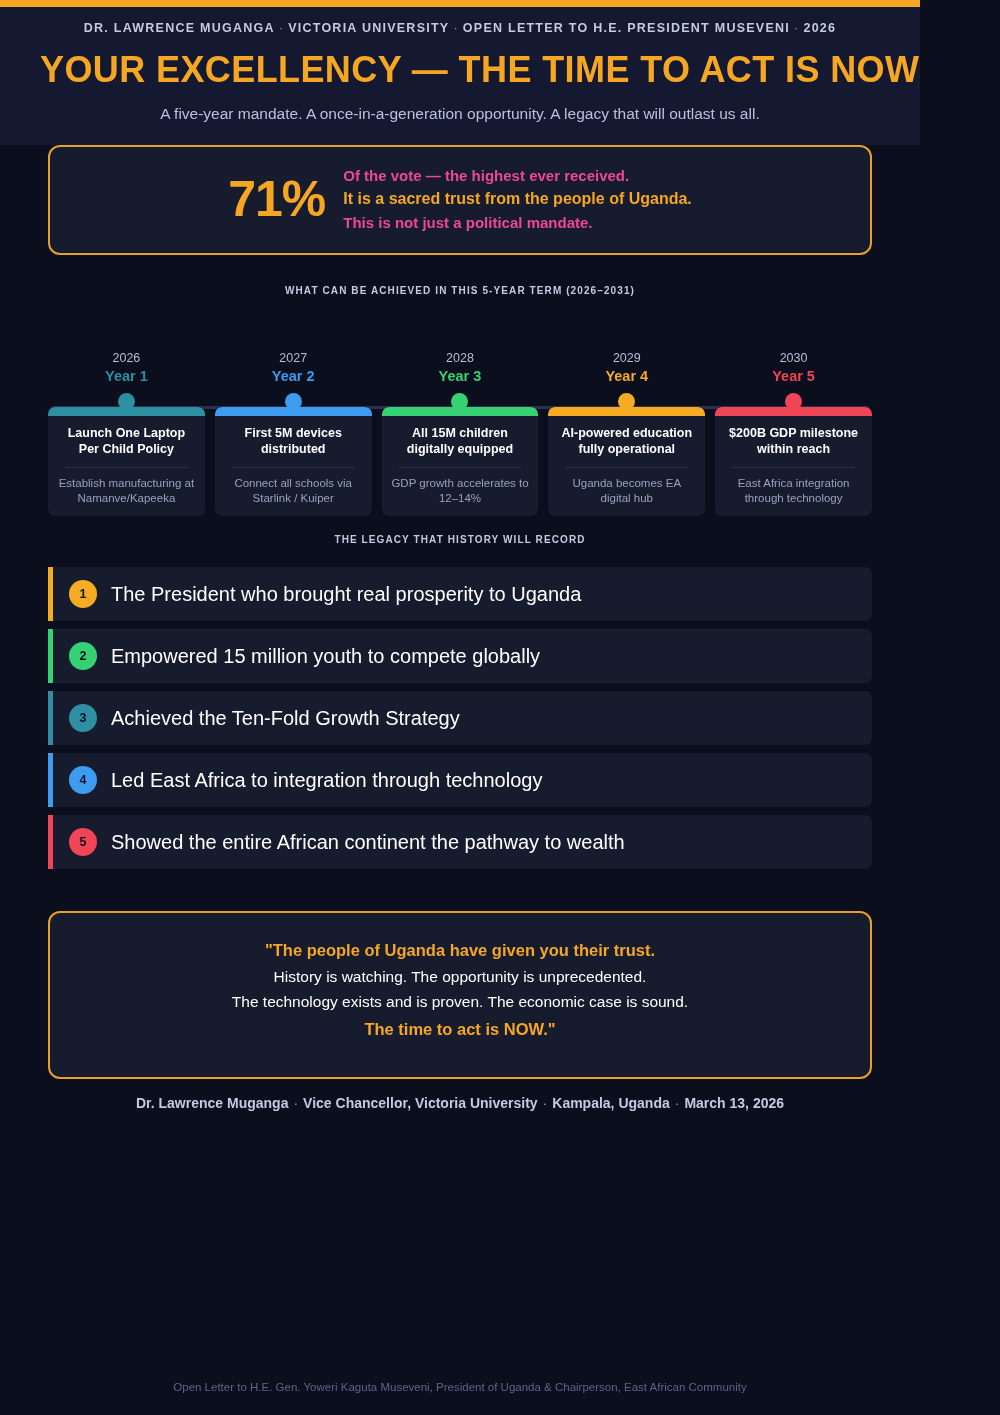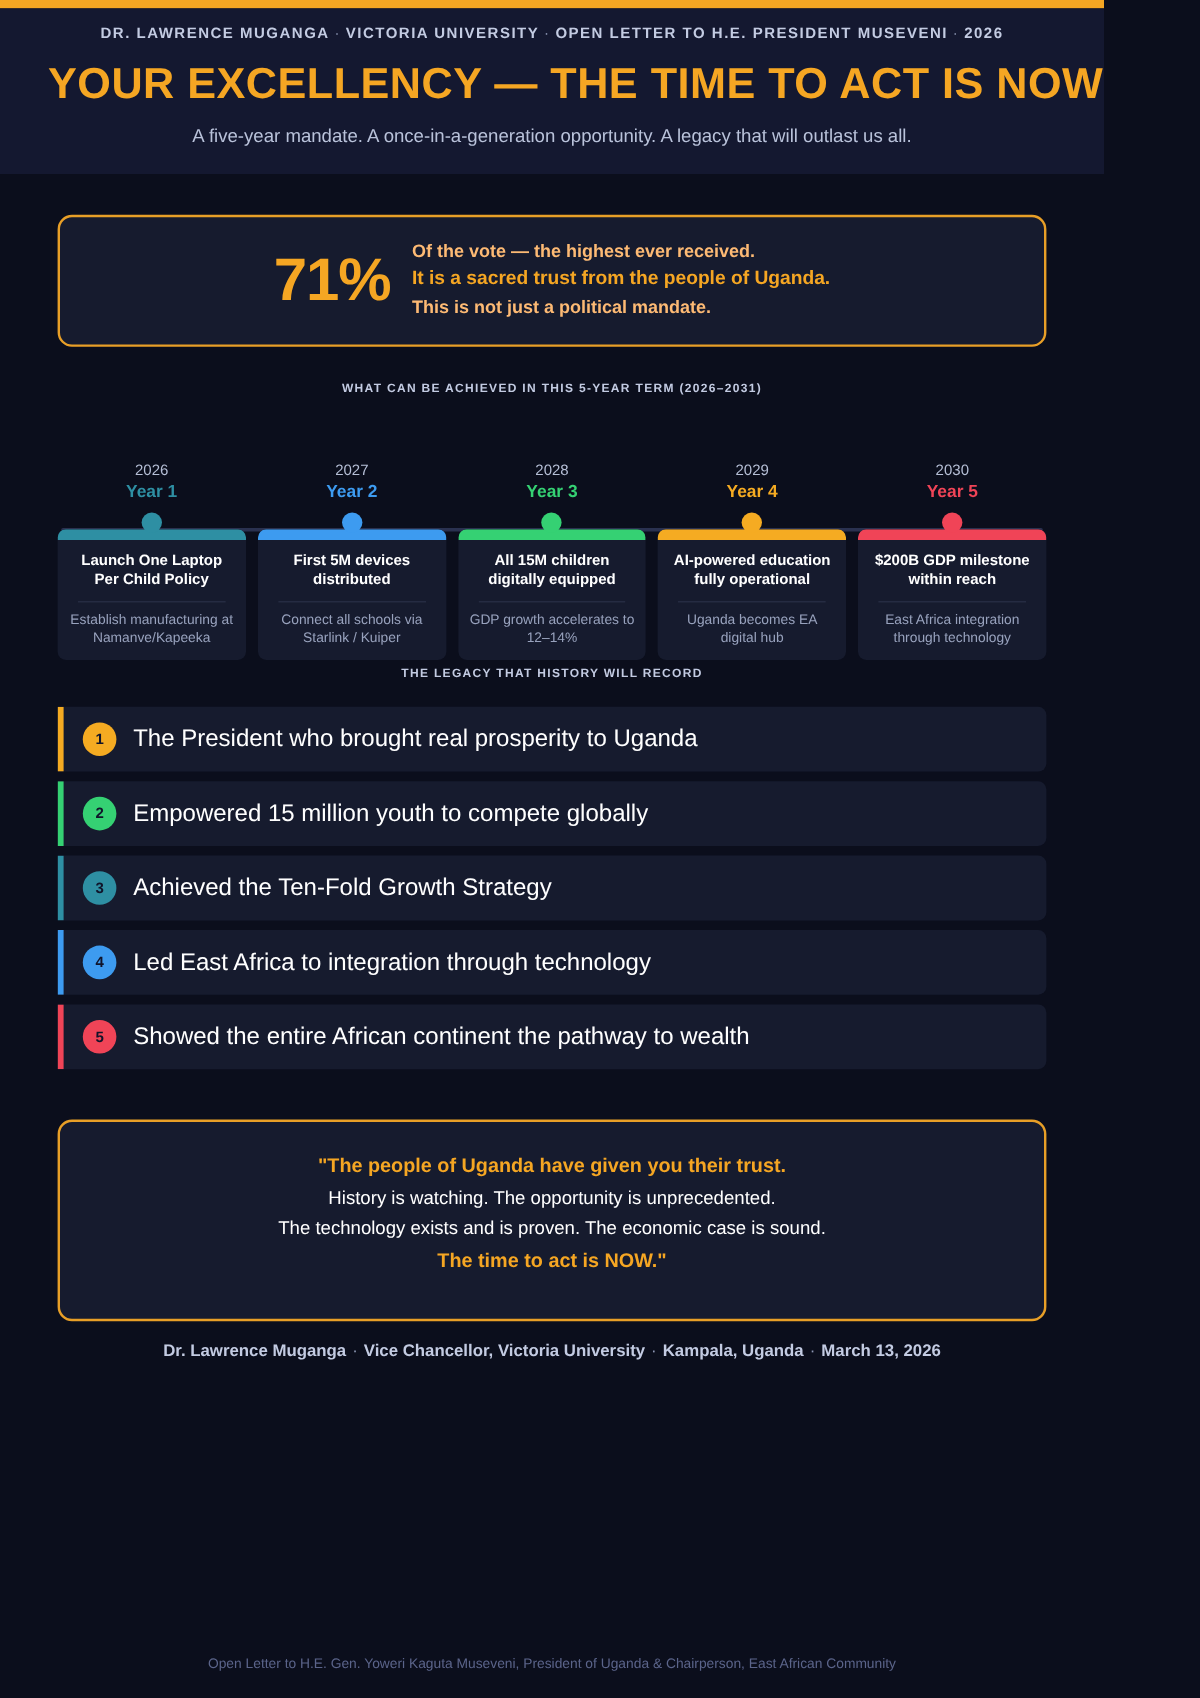--- a/index.html
+++ b/index.html
@@ -56,21 +56,20 @@
   .subtitle {
     font-size: 15.5px;
     color: #b9c2da;
   }
 
   
   .content { padding: 0 48px; }
 
   
   .stat-box {
-    margin-top: 34px;
     border: 2px solid #e89f27;
     border-radius: 12px;
     background: #161b2e;
     padding: 20px 24px 22px 24px;
     display: flex;
     align-items: center;
     justify-content: center;
     gap: 18px;
     min-height: 100px;
   }
@@ -78,34 +77,34 @@
     font-size: 50px;
     font-weight: bold;
     color: #f5a623;
     line-height: 1;
     letter-spacing: -1px;
   }
   .stat-lines { display: flex; flex-direction: column; gap: 6px; }
   .stat-line {
     font-size: 15px;
     font-weight: bold;
-    color: #fdba74;
+    color: #ec4899;
   }
   .stat-line.accent { color: #f5a623; font-size: 16px; }
 
   
   .section-title {
     text-align: center;
     font-size: 10px;
     font-weight: bold;
     letter-spacing: 1.1px;
     color: #c3cbe2;
   }
   .section-title.timeline-title { margin-top: 30px; }
-  .section-title.legacy-title { margin-top: 6px; }
+  .section-title.legacy-title { margin-top: 18px; }
 
   
   .timeline {
     position: relative;
     margin-top: 55px;
     display: flex;
     gap: 10px;
   }
   .timeline-rail {
     position: absolute;

